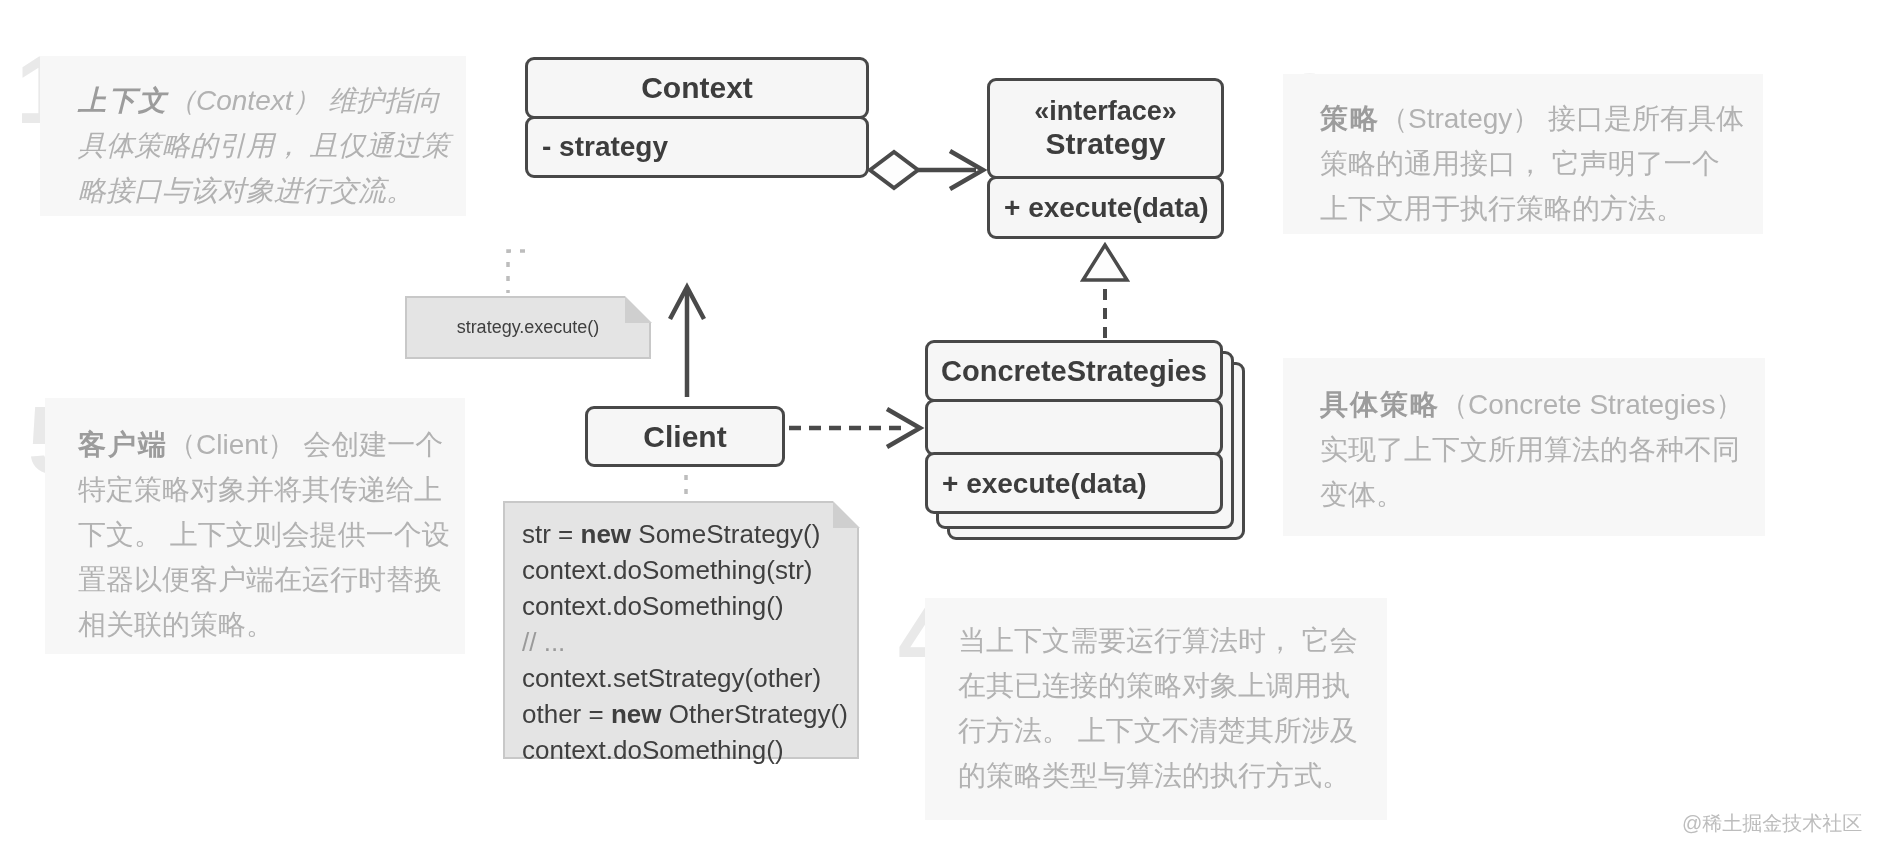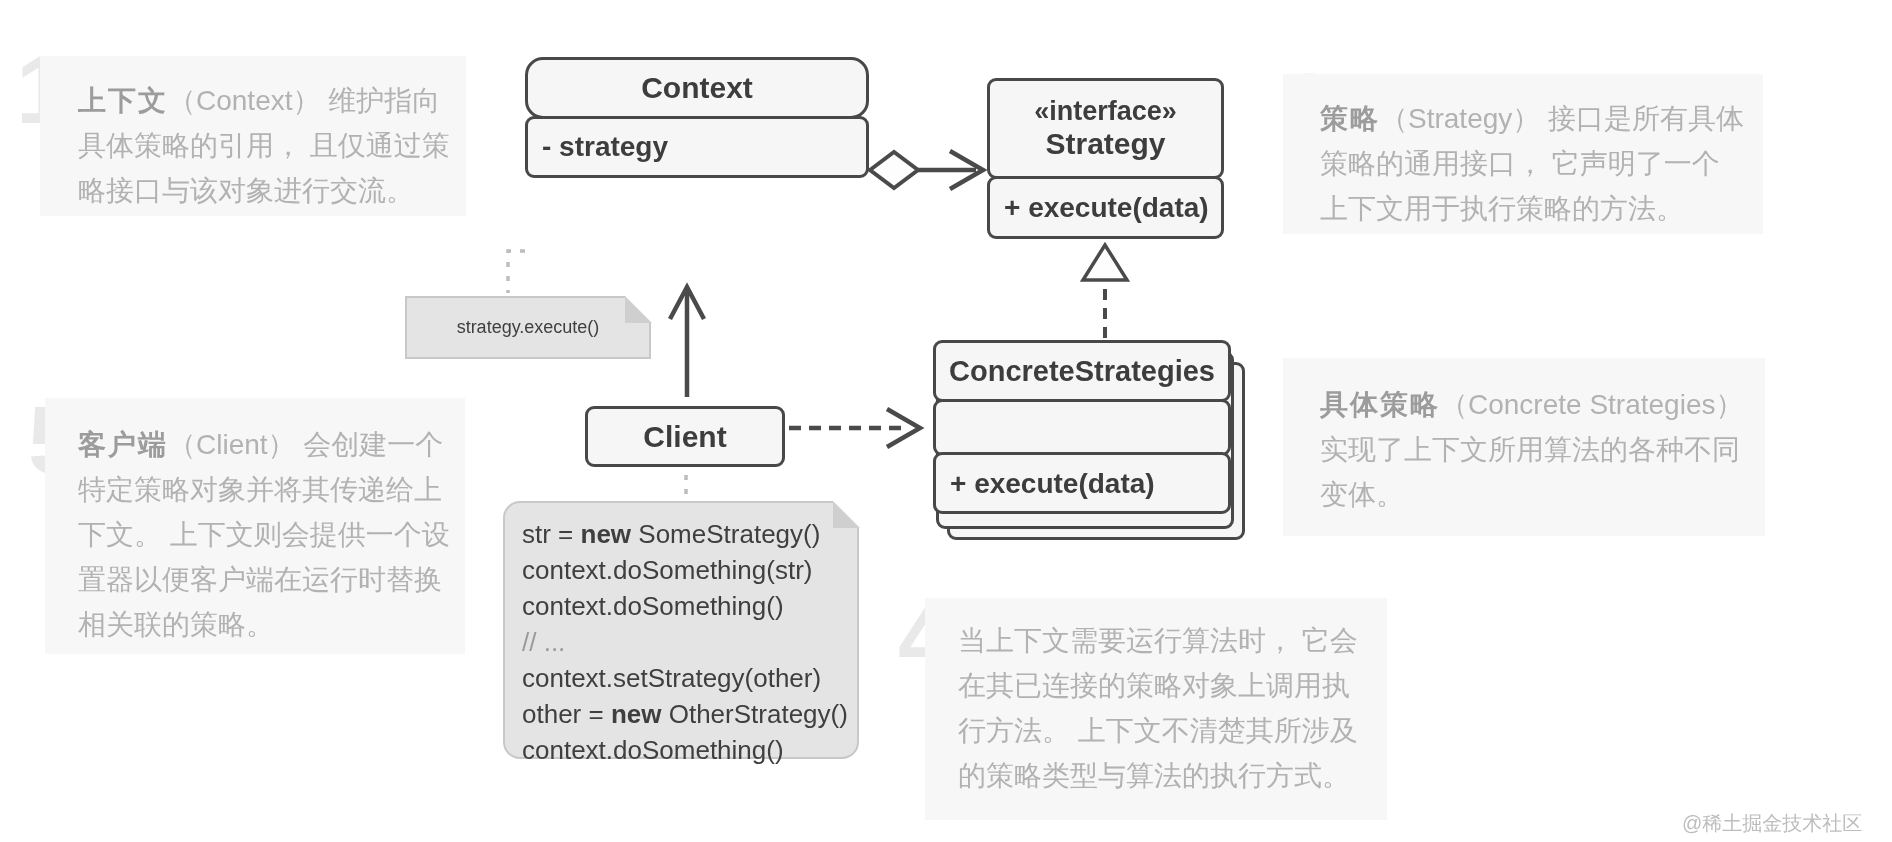--- a/index.html
+++ b/index.html
@@ -50,21 +50,21 @@
     background:var(--note-fill); border:2.5px solid var(--note-border); z-index:5;
   }
   .note::before{
     content:''; position:absolute; top:-2.5px; right:-2.5px;
     border-style:solid; border-width:0 27px 27px 0;
     border-color:transparent #ffffff #cfcfcf transparent;
   }
   .note-call{
     font-size:18px; color:var(--code-text); text-align:center; line-height:58px;
   }
-  .note-code{padding:13px 0 4px 17px;border-radius:17px;}
+  .note-code{padding:13px 0 4px 17px;}
   .code-line{font-size:26px; line-height:36px; color:var(--code-text); white-space:pre;}
   .code-line b{font-weight:bold;}
   .code-line.comment{color:var(--code-comment);}
 
   
   svg.conn-layer{position:absolute; left:0; top:0; z-index:3; pointer-events:none;}
   .conn-dark{stroke:var(--connector); fill:none;}
   .hollow{fill:#fdfdfd; stroke:var(--connector);}
   .conn-note{stroke:var(--note-connector); fill:none;}
 
@@ -74,21 +74,21 @@
 </style>
 </head>
 <body>
 
 <div class="abs numeral" style="left:16px;top:42px;">1</div>
 <div class="abs numeral" style="left:1283px;top:60px;">2</div>
 <div class="abs numeral" style="left:1283px;top:346px;">3</div>
 <div class="abs numeral" style="left:898px;top:590px;">4</div>
 <div class="abs numeral" style="left:28px;top:392px;">5</div>
 
-<div class="abs ann-bg" style="left:40px;top:56px;width:426px;height:160px;padding:22px 14px 0 38px;">
+<div class="abs ann-bg" style="left:40px;top:56px;width:426px;height:160px;padding:22px 14px 0 38px;font-style:italic;">
   <p><b>上下文</b><span>（Context） 维护指向具体策略的引用， 且仅通过策略接口与该对象进行交流。</span></p>
 </div>
 <div class="abs ann-bg" style="left:1283px;top:74px;width:480px;height:160px;padding:22px 16px 0 37px;">
   <p><b>策略</b><span>（Strategy） 接口是所有具体策略的通用接口， 它声明了一个上下文用于执行策略的方法。</span></p>
 </div>
 <div class="abs ann-bg" style="left:1283px;top:358px;width:482px;height:178px;padding:24px 16px 0 37px;">
   <p><b>具体策略</b><span>（Concrete Strategies） 实现了上下文所用算法的各种不同变体。</span></p>
 </div>
 <div class="abs ann-bg" style="left:925px;top:598px;width:462px;height:222px;padding:20px 16px 0 33px;">
   <p><b></b><span>当上下文需要运行算法时， 它会在其已连接的策略对象上调用执行方法。 上下文不清楚其所涉及的策略类型与算法的执行方式。</span></p>
@@ -119,21 +119,21 @@
     <line class="conn-dark" x1="1105" y1="338" x2="1105" y2="283" stroke-width="4" stroke-dasharray="11 8"></line>
     <polygon class="hollow" points="1105,245 1083,280 1127,280" stroke-width="3.5"></polygon>
   </g>
 
   <path class="conn-note" d="M 525 251 L 508 251 L 508 293" stroke-width="3.5" stroke-dasharray="5 9"></path>
 
   <path class="conn-note" d="M 686 461 L 686 498" stroke-width="3.5" stroke-dasharray="5 9"></path>
 </svg>
 
 <div class="abs uml-box" style="left:525px;top:57px;width:344px;">
-  <div class="cmp cmp-title" style="height:62px;border-radius:18px;">
+  <div class="cmp cmp-title" style="height:62px;">
     <div>Context</div>
   </div>
   <div class="cmp cmp-body" style="height:62px;">
     <div>- strategy</div>
   </div>
 </div>
 
 <div class="abs uml-box" style="left:987px;top:78px;width:237px;">
   <div class="cmp cmp-title" style="height:101px;">
     <div class="cmp-stereo">«interface»</div>
@@ -143,21 +143,21 @@
     <div>+ execute(data)</div>
   </div>
 </div>
 
 <div class="abs uml-box stack-back" style="left:947px;top:362px;width:298px;height:178px;">
   <div class="cmp"></div>
 </div>
 <div class="abs uml-box stack-back" style="left:936px;top:351px;width:298px;height:178px;">
   <div class="cmp"></div>
 </div>
-<div class="abs uml-box" style="left:925px;top:340px;width:298px;margin-left:8px;">
+<div class="abs uml-box" style="left:925px;top:340px;width:298px;">
   <div class="cmp cmp-title" style="height:62px;font-size:29px;">
     <div>ConcreteStrategies</div>
   </div>
   <div class="cmp" style="height:57px;"></div>
   <div class="cmp cmp-body" style="height:62px;">
     <div>+ execute(data)</div>
   </div>
 </div>
 
 <div class="abs uml-box" style="left:585px;top:398px;width:200px;">

